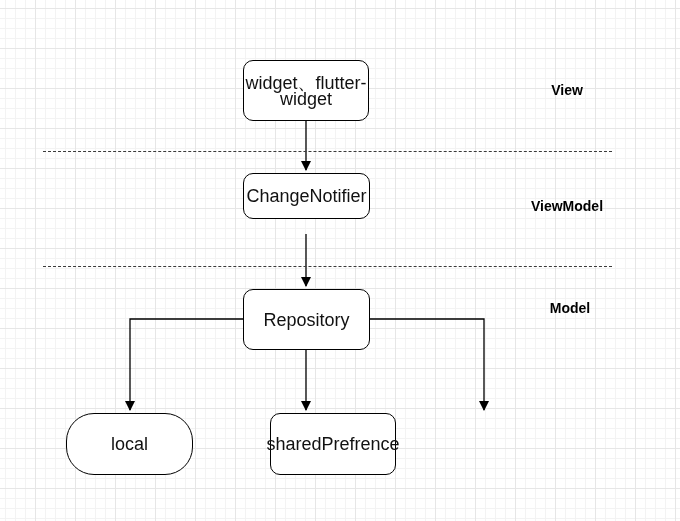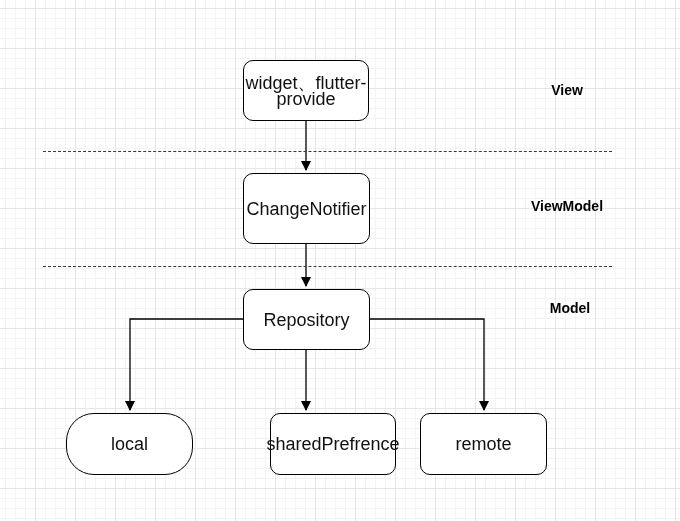--- a/index.html
+++ b/index.html
@@ -80,40 +80,37 @@
     <path class="connector" d="M243,319 L130,319 L130,410" marker-end="url(#arrow)"></path>
     <path class="connector" d="M306,350 L306,410" marker-end="url(#arrow)"></path>
     <path class="connector" d="M370,319 L484,319 L484,410" marker-end="url(#arrow)"></path>
   </svg>
 
   <div class="divider" style="top:151px;"></div>
   <div class="divider" style="top:266px;"></div>
 
   <div class="node" style="left:243px; top:60px; width:126px; height:61px;">
     <div>widget、flutter-</div>
-    <div>provide</div>
+    <div>widget</div>
   </div>
 
-  <div class="node" style="left:243px; top:173px; width:127px; height:71px;">
+  <div class="node" style="left:243px; top:173px; width:127px; height:46px;">
     <div>ChangeNotifier</div>
   </div>
 
   <div class="node" style="left:243px; top:289px; width:127px; height:61px;">
     <div>Repository</div>
   </div>
 
   <div class="node" style="left:66px; top:413px; width:127px; height:62px;border-radius:28px;">
     <div>local</div>
   </div>
 
   <div class="node" style="left:243px; top:413px; width:126px; height:62px;margin-left:27px;">
     <div>sharedPrefrence</div>
   </div>
 
-  <div class="node" style="left:420px; top:413px; width:127px; height:62px;">
-    <div>remote</div>
-  </div>
 
   <div class="layer-label" style="left:567px; top:90px;">View</div>
   <div class="layer-label" style="left:567px; top:206px;">ViewModel</div>
   <div class="layer-label" style="left:570px; top:308px;">Model</div>
 
 </div>
 
 </body></html>

